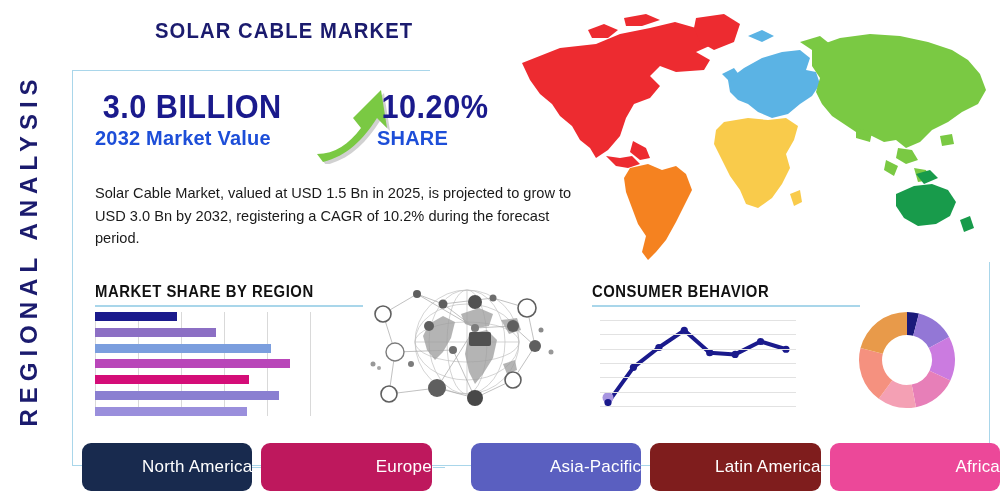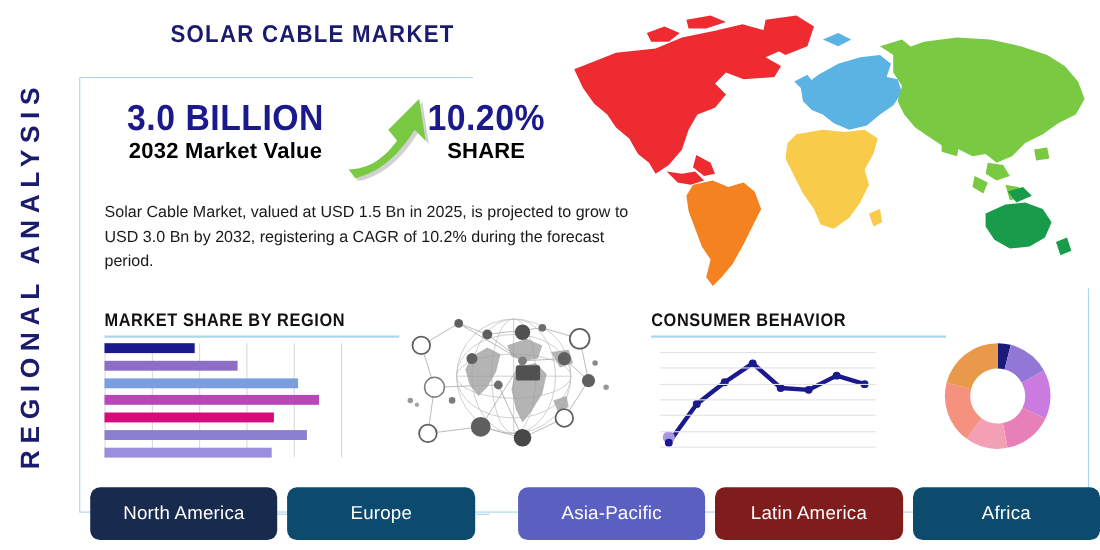--- a/index.html
+++ b/index.html
@@ -32,28 +32,28 @@
   
   .frame{
     position:absolute;left:72px;top:70px;width:918px;height:396px;
     border:1.4px solid #a9d6ea;border-right:1.4px solid #a9d6ea;
     box-sizing:border-box;background:transparent;
   }
   .frame-mask-top{position:absolute;left:430px;top:62px;width:565px;height:200px;background:#fff;z-index:1;}
 
   
   .kpi-row{position:absolute;left:95px;top:88px;width:420px;height:78px;z-index:3;}
-  .kpi{position:absolute;text-align:center;}
+  .kpi{position:absolute;}
   .kpi-value{
     font-family:"Liberation Sans",sans-serif;font-weight:700;
     font-size:33px;color:#1a1a8c;letter-spacing:.5px;transform:scaleX(.93);
   }
   .kpi-label{
     font-family:"Liberation Sans",sans-serif;font-weight:700;
-    font-size:20px;color:#000000;margin-top:1px;letter-spacing:.2px;
+    font-size:20px;color:#1d4ed8;margin-top:1px;letter-spacing:.2px;
   }
   .kpi-left{left:0px;top:0px;width:220px;}
   .kpi-right{left:282px;top:0px;width:130px;}
   .arrow-wrap{position:absolute;left:218px;top:-4px;width:86px;height:80px;}
 
   
   .desc{
     position:absolute;left:95px;top:182px;width:498px;
     font-family:"Liberation Sans",sans-serif;
     font-size:14.6px;line-height:1.55;color:#1a1a1a;z-index:3;
@@ -87,21 +87,21 @@
   .linechart{position:absolute;left:600px;top:312px;width:196px;height:104px;z-index:3;background:#fff;}
   .line-grid{position:absolute;inset:0;}
   .line-grid i{position:absolute;left:0;right:0;height:1px;background:#e2e2e2;}
 
   
   .donut{position:absolute;left:855px;top:308px;width:104px;height:104px;z-index:3;}
 
   
   .pills{position:absolute;left:82px;top:443px;width:918px;height:48px;display:flex;gap:9px;z-index:4;}
   .pill{
-    flex:1;border-radius:9px;display:flex;align-items:center;justify-content:center;
+    flex:1;border-radius:9px;display:flex;align-items:center;justify-content:flex-end;
     font-family:"Liberation Sans",sans-serif;font-size:17px;color:#ffffff;letter-spacing:.2px;
   }
   .pill:nth-child(1){max-width:172px;}
   .pill:nth-child(2){max-width:172px;}
   .pill:nth-child(3){max-width:172px;margin-left:30px;}
   .pill:nth-child(4){max-width:172px;}
   .pill:nth-child(5){max-width:172px;}
   .pill-connector{position:absolute;top:467px;height:1.4px;background:#a9d6ea;z-index:3;}
 </style>
 </head>
@@ -299,30 +299,30 @@
         <path d="M60.99430310011479 99.14978803497705 A48 48 0 0 1 23.786307889961293 90.83281572999748 L37.32888010277988 72.1930641795987 A24.96 24.96 0 0 0 56.67703761205969 76.51788977818806 Z" fill="#f4a0b4"></path>
         <path d="M23.786307889961293 90.83281572999748 A48 48 0 0 1 5.508008265825701 40.062885416086985 L27.824164298229366 45.79270041636523 A24.96 24.96 0 0 0 37.32888010277988 72.1930641795987 Z" fill="#f5917f"></path>
         <path d="M5.508008265825701 40.062885416086985 A48 48 0 0 1 51.99999999999999 4 L51.99999999999999 27.04 A24.96 24.96 0 0 0 27.824164298229366 45.79270041636523 Z" fill="#e89a4a"></path>
       </svg>
   </div>
 
   <div class="pills">
       <div class="pill" style="background: rgb(24, 42, 78);">
         <span>North America</span>
       </div>
-      <div class="pill" style="background: #0c4a6e;">
+      <div class="pill" style="background: #be185d;">
         <span>Europe</span>
       </div>
       <div class="pill" style="background: rgb(90, 95, 192);">
         <span>Asia-Pacific</span>
       </div>
       <div class="pill" style="background: #7f1d1d;">
         <span>Latin America</span>
       </div>
-      <div class="pill" style="background: #0c4a6e;">
+      <div class="pill" style="background: #ec4899;">
         <span>Africa</span>
       </div>
     </div>
 
 <div class="pill-connector" style="left: 252px; width: 12px;"></div>
     <div class="pill-connector" style="left: 433px; width: 12px;"></div>
     <div class="pill-connector" style="left: 614px; width: 12px;"></div>
     <div class="pill-connector" style="left: 795px; width: 12px;"></div>
   </div>
 

